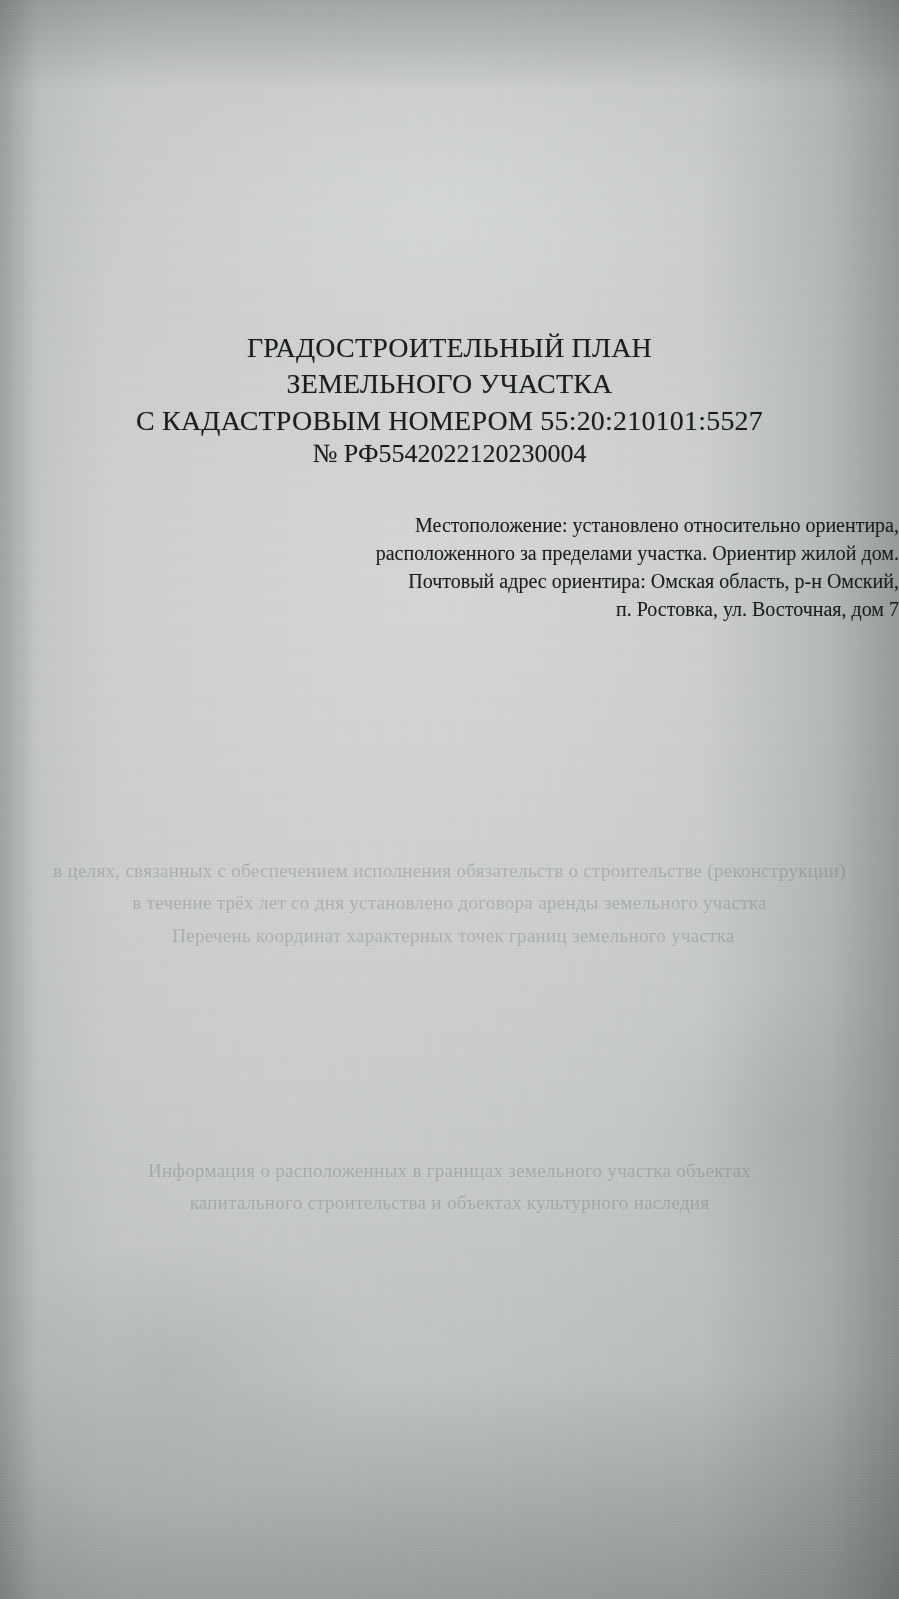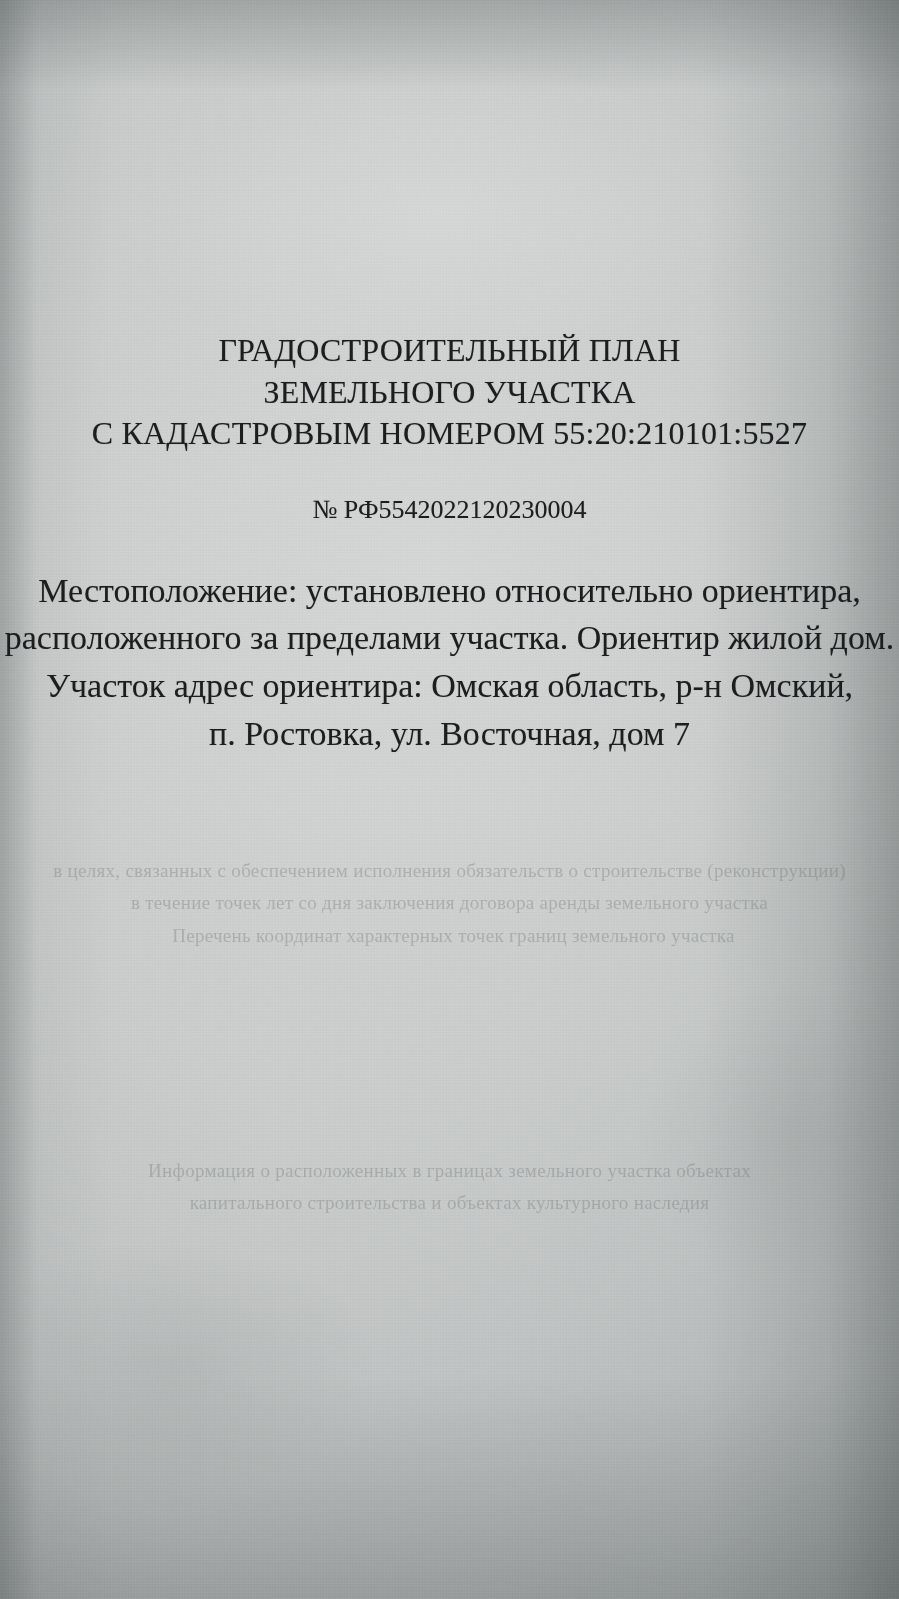--- a/index.html
+++ b/index.html
@@ -54,43 +54,43 @@
     right: 0;
     top: 330px;
     text-align: center;
     z-index: 2;
   }
 
   .title-block {
     line-height: 1.30;
   }
   .title-line {
-    font-size: 32px;
+    font-size: 28px;
     letter-spacing: .2px;
     color: #1b1d1e;
     text-shadow: 0 0 1px rgba(60,62,62,.35);
     white-space: nowrap;
   }
 
   .doc-number {
-    margin-top: 40px;
     font-size: 26px;
     color: #1b1d1e;
     text-shadow: 0 0 1px rgba(60,62,62,.30);
   }
 
   .location-block {
     margin-top: 42px;
     line-height: 1.40;
   }
   .loc-line {
-    font-size: 34px;
+    font-size: 20px;
     color: #1b1d1e;
     text-shadow: 0 0 1px rgba(60,62,62,.30);
     white-space: nowrap;
+    text-align: right;
   }
 
   
   .bleed {
     position: absolute;
     left: 0;
     right: 0;
     text-align: center;
     color: rgba(95,100,100,0.30);
     font-size: 19px;
@@ -129,21 +129,21 @@
 <body>
 
 <div class="page">
 
   <div class="smudge smudge-3"></div>
   <div class="smudge smudge-1"></div>
   <div class="smudge smudge-2"></div>
 
   <div class="bleed bleed-a">
     <div class="bleed-line">в целях, связанных с обеспечением исполнения обязательств о строительстве (реконструкции)</div>
-    <div class="bleed-line">в течение точек лет со дня заключения договора аренды земельного участка</div>
+    <div class="bleed-line">в течение трёх лет со дня установлено договора аренды земельного участка</div>
     <div class="bleed-line indent">Перечень координат характерных точек границ земельного участка</div>
   </div>
 
   <div class="bleed bleed-b">
     <div class="bleed-line">Информация о расположенных в границах земельного участка объектах</div>
     <div class="bleed-line">капитального строительства и объектах культурного наследия</div>
   </div>
 
   <div class="content">
 
@@ -151,18 +151,18 @@
       <div class="title-line">ГРАДОСТРОИТЕЛЬНЫЙ ПЛАН</div>
       <div class="title-line">ЗЕМЕЛЬНОГО УЧАСТКА</div>
       <div class="title-line">С КАДАСТРОВЫМ НОМЕРОМ 55:20:210101:5527</div>
     </div>
 
     <div class="doc-number">№ РФ5542022120230004</div>
 
     <div class="location-block">
       <div class="loc-line">Местоположение: установлено относительно ориентира,</div>
       <div class="loc-line">расположенного за пределами участка. Ориентир жилой дом.</div>
-      <div class="loc-line">Участок адрес ориентира: Омская область, р-н Омский,</div>
+      <div class="loc-line">Почтовый адрес ориентира: Омская область, р-н Омский,</div>
       <div class="loc-line">п. Ростовка, ул. Восточная, дом 7</div>
     </div>
 
   </div>
 </div>
 
 </body></html>

